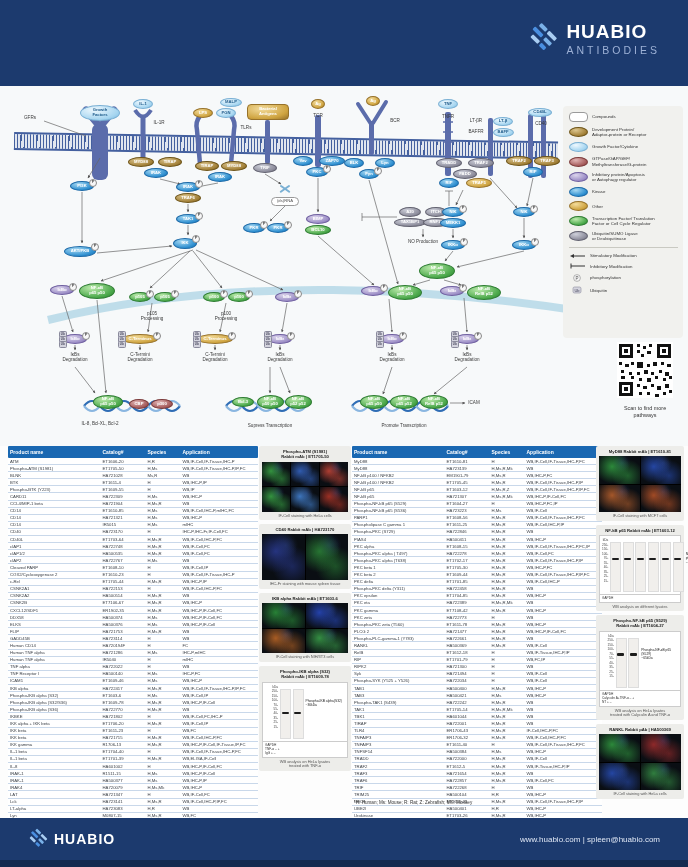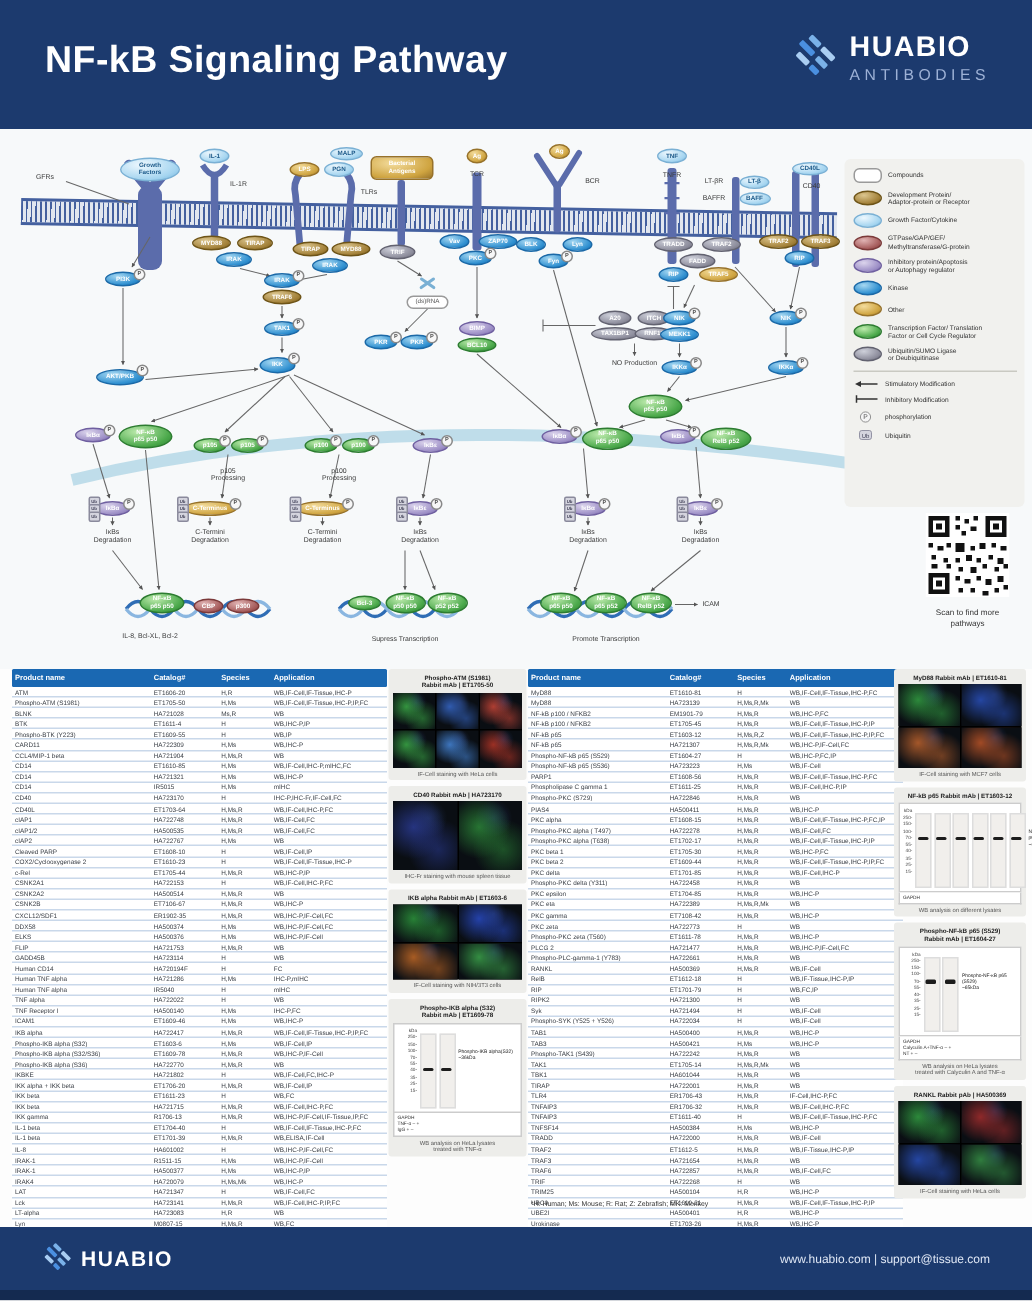--- a/index.html
+++ b/index.html
@@ -89,21 +89,20 @@
   #ftr .fb{color:#fff;font-size:14px;font-weight:bold;letter-spacing:1px;display:flex;align-items:center;gap:6px}
   #ftr .fc{color:#dfe7f5;font-size:8px}
   #ftrstrip{position:absolute;left:0;top:860px;width:688px;height:7px;background:#142a50}
 </style>
 </head>
 <body>
 
 <div id="page">
 
   <div id="hdr">
-    <div class="title">NF-kB Signaling Pathway</div>
     <div id="brand">
       <span class="stripes">
         <svg width="30" height="30" viewBox="0 0 30 30">
           <g transform="rotate(45 15 15)">
             <rect x="4" y="6" width="9" height="4" rx="1" fill="#7ab1e8"></rect>
             <rect x="15" y="6" width="11" height="4" rx="1" fill="#a9cdf2"></rect>
             <rect x="2" y="13" width="12" height="4" rx="1" fill="#4a8fe0"></rect>
             <rect x="17" y="13" width="9" height="4" rx="1" fill="#7ab1e8"></rect>
             <rect x="6" y="20" width="10" height="4" rx="1" fill="#a9cdf2"></rect>
             <rect x="18" y="20" width="7" height="4" rx="1" fill="#4a8fe0"></rect>
@@ -771,16 +770,16 @@
             <rect x="15" y="6" width="11" height="4" rx="1" fill="#a9cdf2"></rect>
             <rect x="2" y="13" width="12" height="4" rx="1" fill="#4a8fe0"></rect>
             <rect x="17" y="13" width="9" height="4" rx="1" fill="#7ab1e8"></rect>
             <rect x="6" y="20" width="10" height="4" rx="1" fill="#a9cdf2"></rect>
             <rect x="18" y="20" width="7" height="4" rx="1" fill="#4a8fe0"></rect>
           </g>
         </svg>
       </span>
       <span>HUABIO</span>
     </div>
-    <div class="fc">www.huabio.com | support@tissue.com</div>
+    <div class="fc">www.huabio.com | spleen@huabio.com</div>
   </div>
   <div id="ftrstrip"></div>
 </div>
 
 </body></html>

